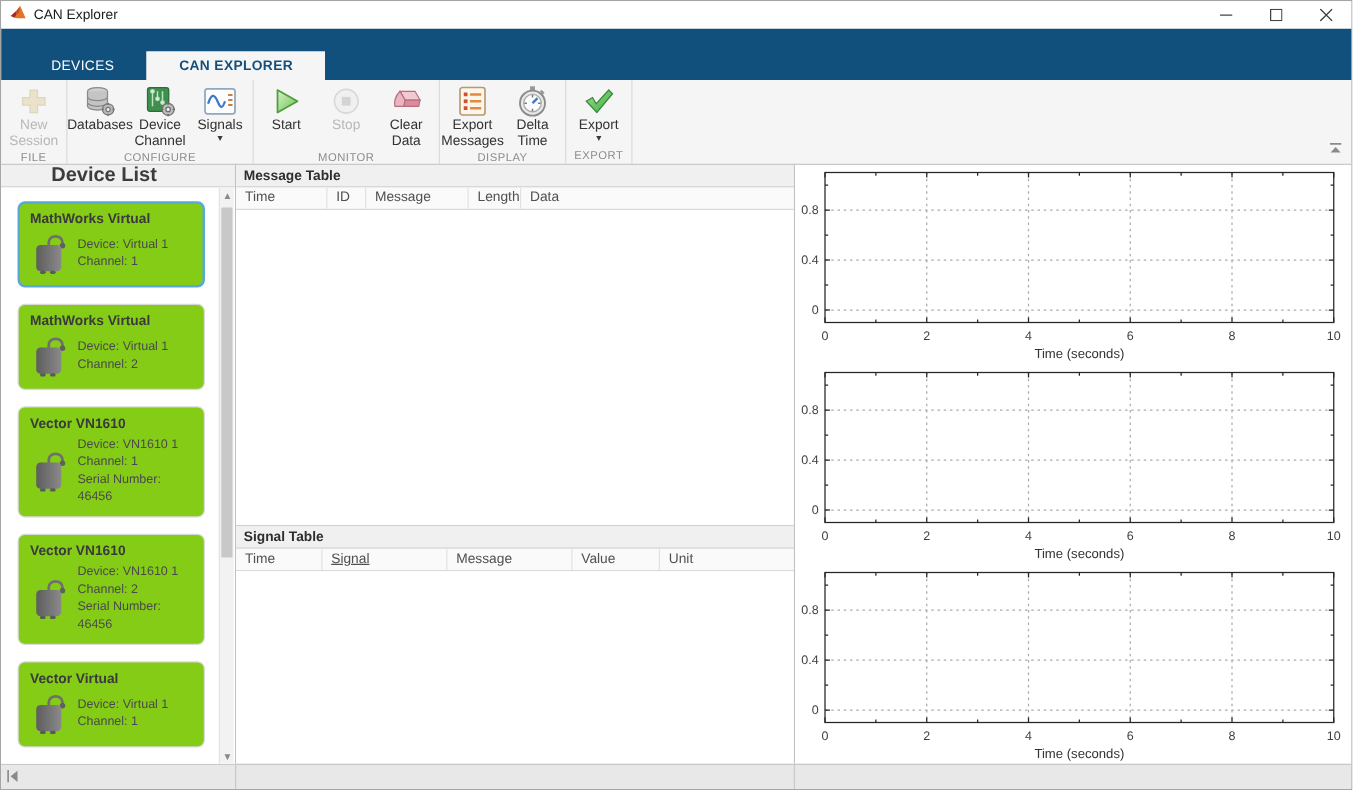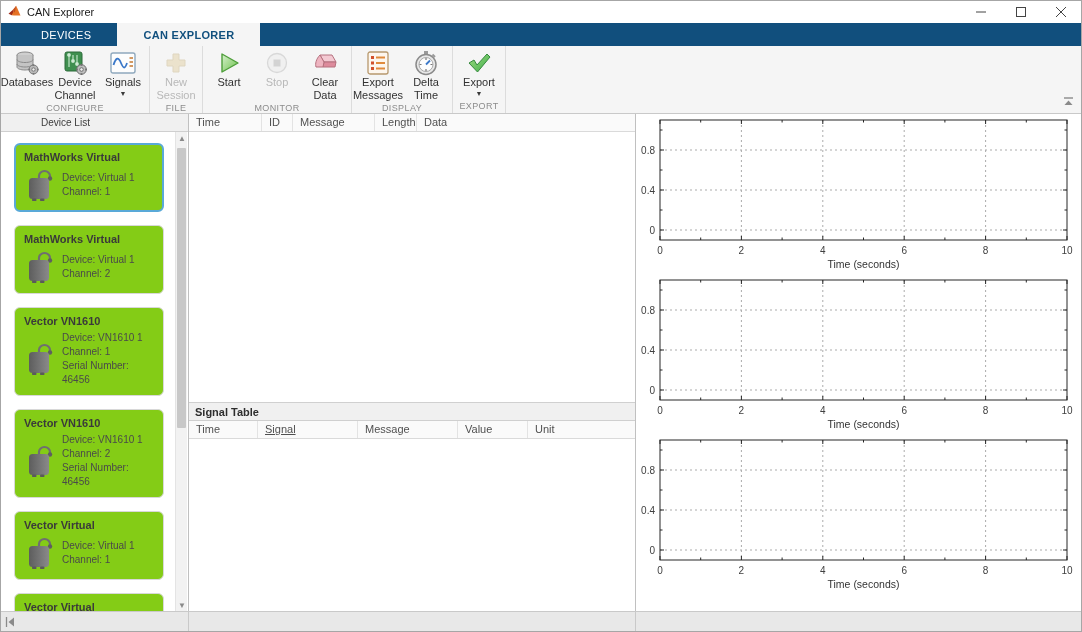--- a/index.html
+++ b/index.html
@@ -8,40 +8,40 @@
   #window { width:1082px; height:632px; border:1px solid #a6a6a6; display:flex; flex-direction:column; background:#fff; }
 
   
   .titlebar { height:22px; background:#fff; display:flex; align-items:center; padding-left:7px; flex:0 0 auto; }
   .titlebar .app-title { font-size:11px; color:#1a1a1a; margin-left:6px; flex:1; }
   .win-controls { display:flex; height:100%; }
   .win-btn { width:40px; height:100%; display:flex; align-items:center; justify-content:center; color:#444; }
   .win-btn svg { display:block; }
 
   
-  .tabstrip { height:23px; background:#114f7d; display:flex; align-items:flex-end; padding-left:14px; flex:0 0 auto; }
+  .tabstrip { height:41px; background:#114f7d; display:flex; align-items:flex-end; padding-left:14px; flex:0 0 auto; }
   .tab { height:23px; display:flex; align-items:center; padding:0 26px; font-size:11px; letter-spacing:.3px; color:#ffffff; cursor:default; }
   .tab.active { background:#f5f5f5; color:#11507e; font-weight:bold; }
 
   
   .ribbon { height:68px; background:#f5f5f5; border-bottom:1px solid #c9c9c9; display:flex; position:relative; flex:0 0 auto; }
   .rib-group { display:flex; flex-direction:column; border-right:1px solid #dcdcdc; padding:2px 2px 0 2px; }
   .rib-buttons { display:flex; flex:1; align-items:flex-start; }
   .rib-btn { width:48px; min-width:44px; display:flex; flex-direction:column; align-items:center; padding-top:2px; cursor:pointer; }
   .rib-btn .rib-icon { height:26px; display:flex; align-items:center; justify-content:center; }
   .rib-btn .rib-line { font-size:11px; color:#323232; line-height:13px; white-space:nowrap; }
   .rib-btn.disabled .rib-line { color:#b8b8b8; }
   .rib-btn .caret { font-size:7px; color:#3a3a3a; line-height:9px; }
   .rib-grouplabel { text-align:center; font-size:9px; color:#8c8c8c; padding:1px 4px 2px 4px; letter-spacing:.4px; }
   .rib-collapse { position:absolute; right:7px; bottom:3px; color:#8a8a8a; }
 
   
   .main { flex:1; display:flex; min-height:0; }
   .panel-header { height:18px; background:#f0f0f0; border-bottom:1px solid #cfcfcf; font-size:11px; font-weight:bold; color:#2e2e2e; display:flex; align-items:center; padding:0 6px; flex:0 0 auto; }
-  .panel-header.plain { font-weight:normal; color:#3c3c3c; font-size:10px;padding-left:40px; }
+  .panel-header.plain { font-weight:bold; color:#3c3c3c; font-size:16px;padding-left:40px; }
 
   
   .device-panel { width:188px; border-right:1px solid #c0c0c0; display:flex; flex-direction:column; background:#fff; }
   .device-scroll { flex:1; position:relative; background:#fff; overflow:hidden; }
   .device-cards { position:absolute; left:13px; top:11px; width:150px; display:flex; flex-direction:column; gap:13px; }
   .dev-card { background:#84cc16; border:1px solid #d8d8d8; border-radius:6px; padding:7px 8px 8px 9px; }
   .dev-card.selected { border:2px solid #59a9d8; padding:6px 7px 7px 8px; }
   .dev-name { font-size:11px; font-weight:bold; color:#3a3a3a; display:block; margin-bottom:4px; }
   .dev-row { display:flex; align-items:center; }
   .dev-icon { flex:0 0 34px; display:flex; justify-content:center; }
@@ -105,20 +105,34 @@
   </div>
 
   <div class="tabstrip">
     <div class="tab">DEVICES</div>
     <div class="tab active">CAN EXPLORER</div>
   </div>
 
   <div class="ribbon" id="ribbon">
     <div class="rib-group">
         <div class="rib-buttons">
+          <div class="rib-btn disabled">
+            <span class="rib-icon" style="opacity: 0.55;">
+              <svg width="24" height="24" viewBox="0 0 24 24">
+                <path d="M9 3h6v6h6v6h-6v6H9v-6H3V9h6z" fill="#e3d3ab" stroke="#cdbd95" stroke-width="1"></path>
+              </svg>
+            </span>
+            <span class="rib-line">New</span>
+            <span class="rib-line">Session</span>
+          </div>
+        </div>
+        <div class="rib-grouplabel">FILE</div>
+      </div>
+      <div class="rib-group">
+        <div class="rib-buttons">
           <div class="rib-btn">
             <span class="rib-icon">
               <svg width="26" height="26" viewBox="0 0 26 26">
      <ellipse cx="11" cy="5" rx="8" ry="3" fill="#cfcfcf" stroke="#8a8a8a"></ellipse>
      <path d="M3 5v12c0 1.7 3.6 3 8 3s8-1.3 8-3V5" fill="#c4c4c4" stroke="#8a8a8a"></path>
      <path d="M3 9.5c0 1.7 3.6 3 8 3s8-1.3 8-3 M3 14c0 1.7 3.6 3 8 3s8-1.3 8-3" fill="none" stroke="#8a8a8a"></path>
      <circle cx="19.5" cy="19.5" r="4.5" fill="#b9b9b9" stroke="#777"></circle>
      <circle cx="19.5" cy="19.5" r="1.7" fill="#eee" stroke="#777"></circle>
      <g stroke="#777" stroke-width="1.4">
                   <line x1="19.5" y1="14.4" x2="19.5" y2="16"></line>
@@ -163,34 +177,20 @@
                   <line x1="19.5" y1="11" x2="23" y2="11"></line>
                   <line x1="19.5" y1="15" x2="23" y2="15"></line>
                 </g>
               </svg>
             </span>
             <span class="rib-line">Signals</span>
             <span class="caret">▼</span>
           </div>
         </div>
         <div class="rib-grouplabel">CONFIGURE</div>
-      </div>
-      <div class="rib-group">
-        <div class="rib-buttons">
-          <div class="rib-btn disabled">
-            <span class="rib-icon" style="opacity: 0.55;">
-              <svg width="24" height="24" viewBox="0 0 24 24">
-                <path d="M9 3h6v6h6v6h-6v6H9v-6H3V9h6z" fill="#e3d3ab" stroke="#cdbd95" stroke-width="1"></path>
-              </svg>
-            </span>
-            <span class="rib-line">New</span>
-            <span class="rib-line">Session</span>
-          </div>
-        </div>
-        <div class="rib-grouplabel">FILE</div>
       </div>
       <div class="rib-group">
         <div class="rib-buttons">
           <div class="rib-btn">
             <span class="rib-icon">
               <svg width="24" height="24" viewBox="0 0 24 24">
                 <defs>
                   <linearGradient id="gplay" x1="0" y1="0" x2="1" y2="1">
                     <stop offset="0" stop-color="#d8f0cf"></stop>
                     <stop offset="1" stop-color="#6cc24a"></stop>
@@ -427,20 +427,21 @@
         <div class="v-scrollbar">
           <span class="arrow up">▲</span>
           <span class="arrow down">▼</span>
           <span class="thumb"></span>
         </div>
       </div>
     </div>
 
     <div class="tables-panel">
       <div class="msg-area">
+        <div class="panel-header">Message Table</div>
         <div class="tbl-cols" id="msg-cols">
             <div class="tbl-col" style="width: 73px;">Time</div>
             <div class="tbl-col" style="width: 31px;">ID</div>
             <div class="tbl-col" style="width: 82px;">Message</div>
             <div class="tbl-col" style="width: 42px;">Length</div>
             <div class="tbl-col">Data</div>
           </div>
         <div class="tbl-body"></div>
       </div>
       <div class="sig-area">

